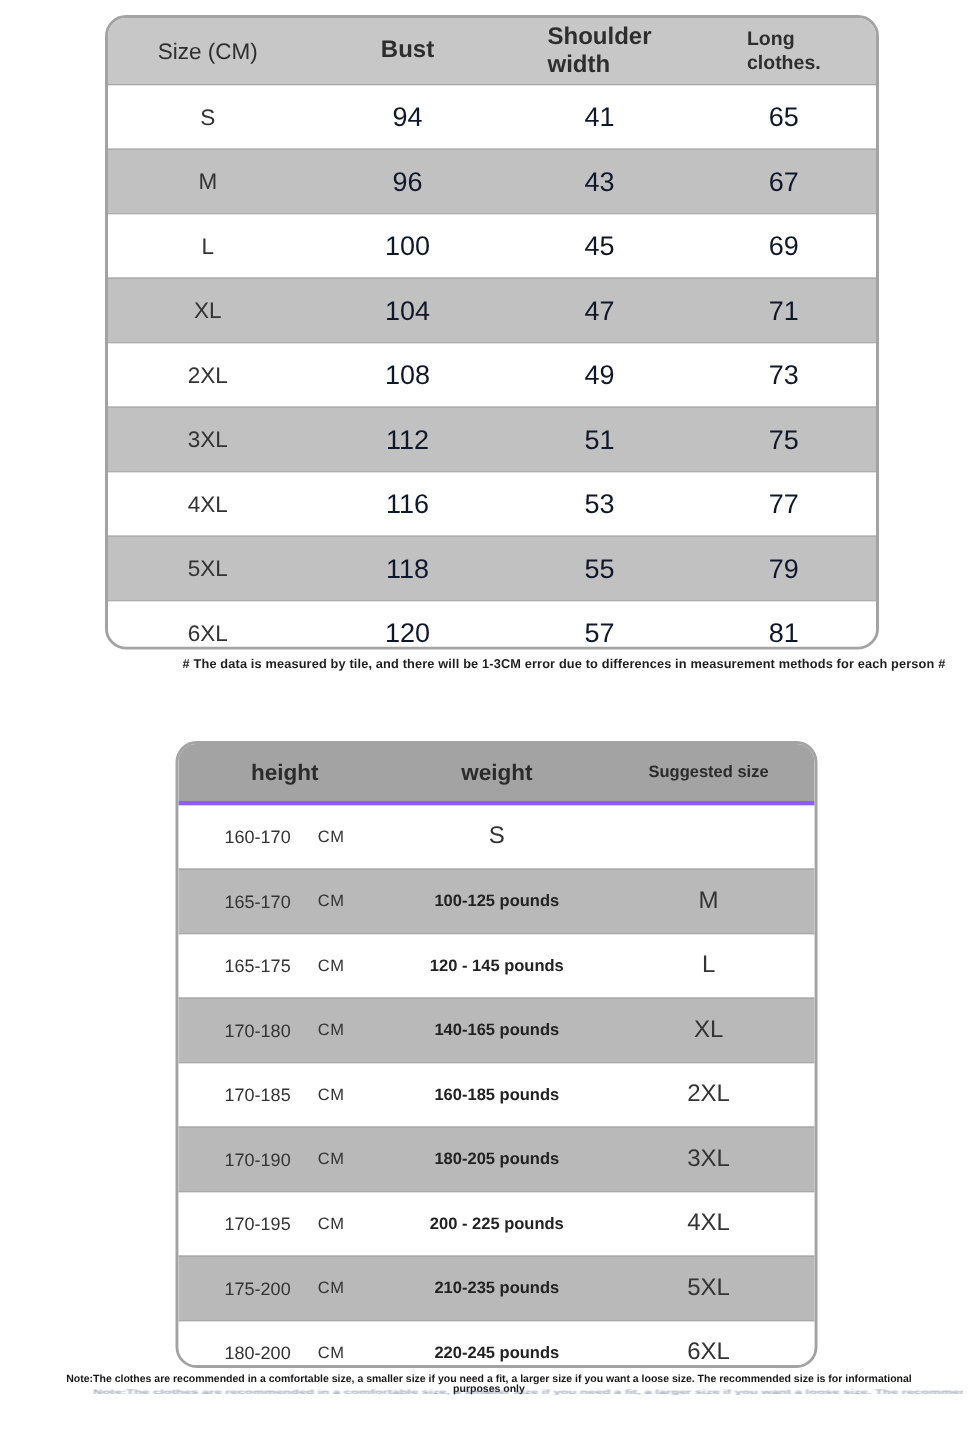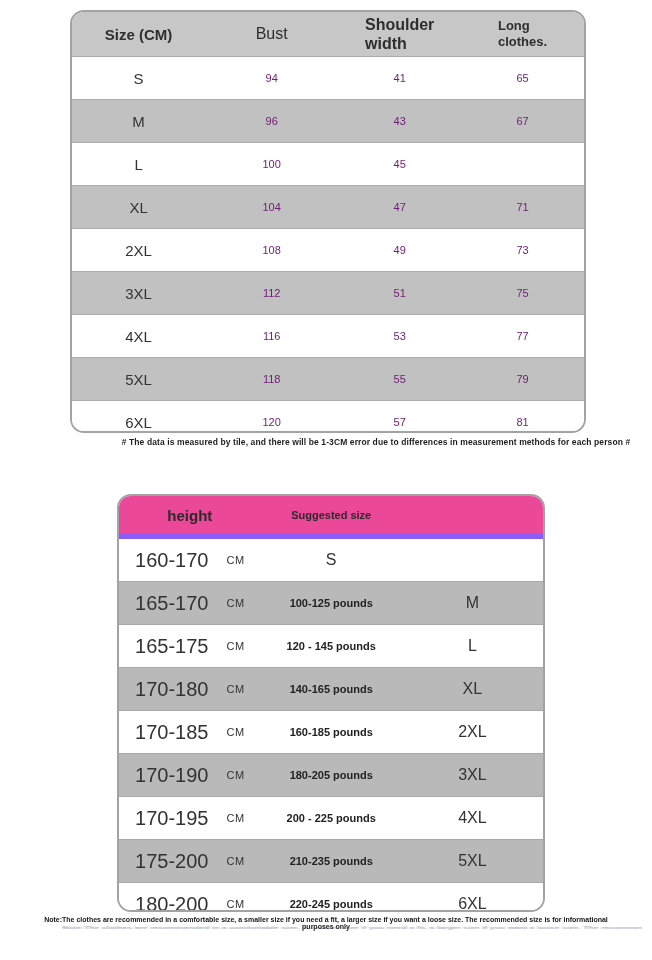--- a/index.html
+++ b/index.html
@@ -6,48 +6,48 @@
   body{font-family:"Liberation Sans","DejaVu Sans",sans-serif;}
   .page{position:relative;width:652px;height:960px;background:#ffffff;overflow:hidden;}
 
   
   .card1{position:absolute;left:70px;top:10px;width:516px;height:423px;
          border:2px solid #a3a3a3;border-radius:14px;overflow:hidden;
          box-sizing:border-box;background:#ffffff;}
   .thead1{display:grid;grid-template-columns:26% 26% 24% 24%;height:44px;
           background:#c7c7c7;border-bottom:1px solid #a9a9a9;}
   .hcell{display:flex;align-items:center;justify-content:center;color:#2e2e2e;}
-  .hcell.c1{font-size:15px;font-weight:700;}
-  .hcell.c2{font-size:16px;font-weight:400;}
+  .hcell.c1{font-size:15px;font-weight:400;}
+  .hcell.c2{font-size:16px;font-weight:700;}
   .two{white-space:pre-line;text-align:left;line-height:1.2;}
   .hcell.c3 .two{font-size:16px;font-weight:700;}
   .hcell.c4 .two{font-size:13px;font-weight:700;}
   .srow{display:grid;grid-template-columns:26% 26% 24% 24%;height:42px;background:#ffffff;}
   .srow.alt{background:#c1c1c1;border-top:1px solid #adadad;border-bottom:1px solid #adadad;}
   .scell{display:flex;align-items:center;justify-content:center;
-         font-size:11px;color:#701a75;}
+         font-size:18px;color:#0f172a;}
   .scell.first{font-size:15px;color:#333;}
 
   
   .note1{position:absolute;left:70px;top:437px;width:516px;text-align:center;
          font-size:8.5px;font-weight:700;color:#1f1f1f;letter-spacing:0.1px;margin-left:48px;}
 
   
   .card2{position:absolute;left:117px;top:494px;width:428px;height:418px;
          border:2px solid #a3a3a3;border-radius:14px;overflow:hidden;
          box-sizing:border-box;background:#ffffff;}
   .thead2{display:grid;grid-template-columns:33.4% 33.3% 33.3%;height:38px;
-          background:#ec4899;border-bottom:5px solid #8b5cf6;}
+          background:#a3a3a3;border-bottom:3px solid #8b5cf6;}
   .fhead{display:flex;align-items:center;justify-content:center;color:#2b2b2b;}
   .fhead.h1,.fhead.h2{font-size:15px;font-weight:700;}
   .fhead.h3{font-size:11px;font-weight:700;}
   .frow{display:grid;grid-template-columns:33.4% 33.3% 33.3%;height:42px;background:#ffffff;}
   .frow.alt{background:#b9b9b9;border-top:1px solid #a8a8a8;border-bottom:1px solid #a8a8a8;}
   .fcell{display:flex;align-items:center;justify-content:center;color:#333;}
-  .hval{font-size:20px;color:#333;}
+  .hval{font-size:12px;color:#333;}
   .hunit{font-size:11px;color:#333;letter-spacing:0.5px;margin-left:18px;}
   .fcell.wlarge{font-size:14px;}
   .fcell.wsmall{font-size:11px;font-weight:700;color:#222;}
   .fcell.sug{font-size:16px;}
 
   
   .note2{position:absolute;left:40px;top:916px;width:572px;text-align:center;
          font-size:7px;font-weight:700;color:#161616;}
 
   
@@ -84,20 +84,21 @@
     <div class="srow alt">
       <div class="scell first">M</div>
       <div class="scell">96</div>
       <div class="scell">43</div>
       <div class="scell">67</div>
     </div>
     <div class="srow">
       <div class="scell first">L</div>
       <div class="scell">100</div>
       <div class="scell">45</div>
+      <div class="scell">69</div>
     </div>
     <div class="srow alt">
       <div class="scell first">XL</div>
       <div class="scell">104</div>
       <div class="scell">47</div>
       <div class="scell">71</div>
     </div>
     <div class="srow">
       <div class="scell first">2XL</div>
       <div class="scell">108</div>
@@ -128,20 +129,21 @@
       <div class="scell">57</div>
       <div class="scell">81</div>
     </div>
   </div>
 
   <div class="note1"># The data is measured by tile, and there will be 1-3CM error due to differences in measurement methods for each person #</div>
 
   <div class="card2">
     <div class="thead2">
       <div class="fhead h1">height</div>
+      <div class="fhead h2">weight</div>
       <div class="fhead h3">Suggested size</div>
     </div>
 
     <div class="frow">
       <div class="fcell">
           <span class="hval">160-170</span>
           <span class="hunit">CM</span>
         </div>
       <div class="fcell sug">S</div>
     </div>

